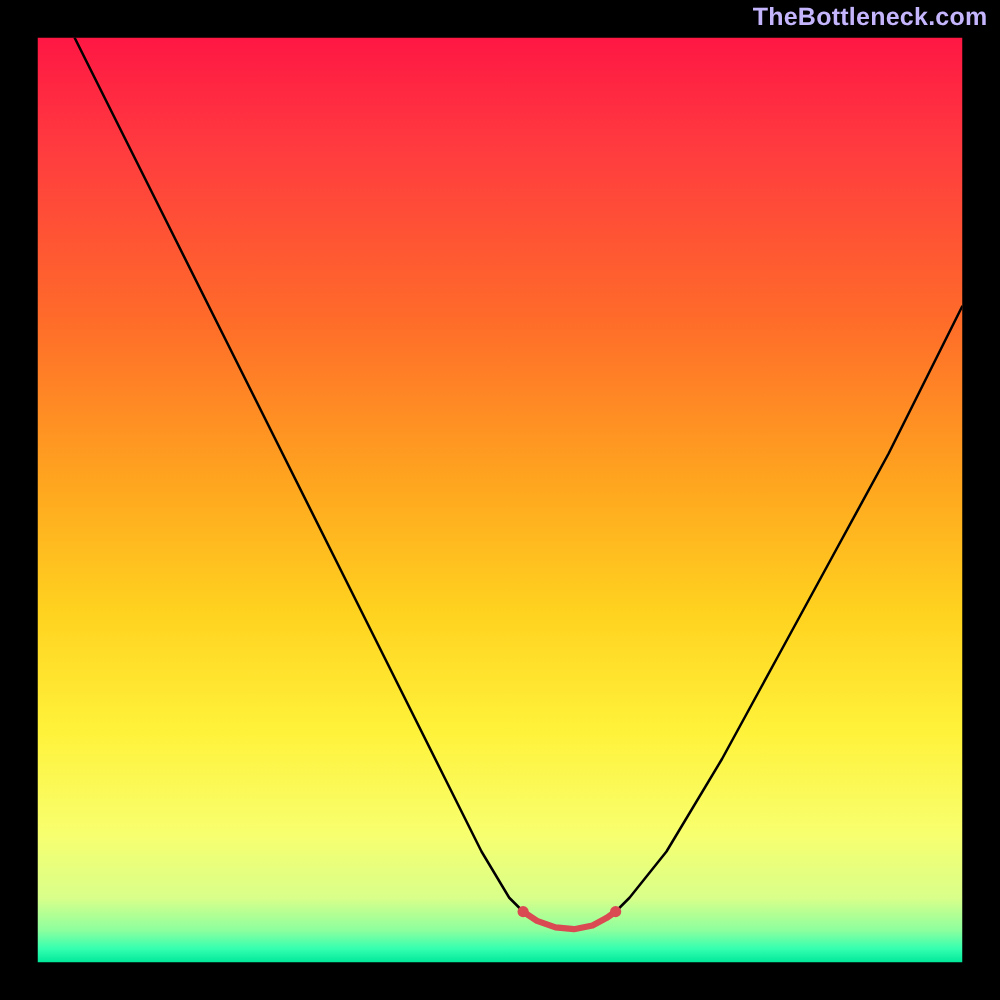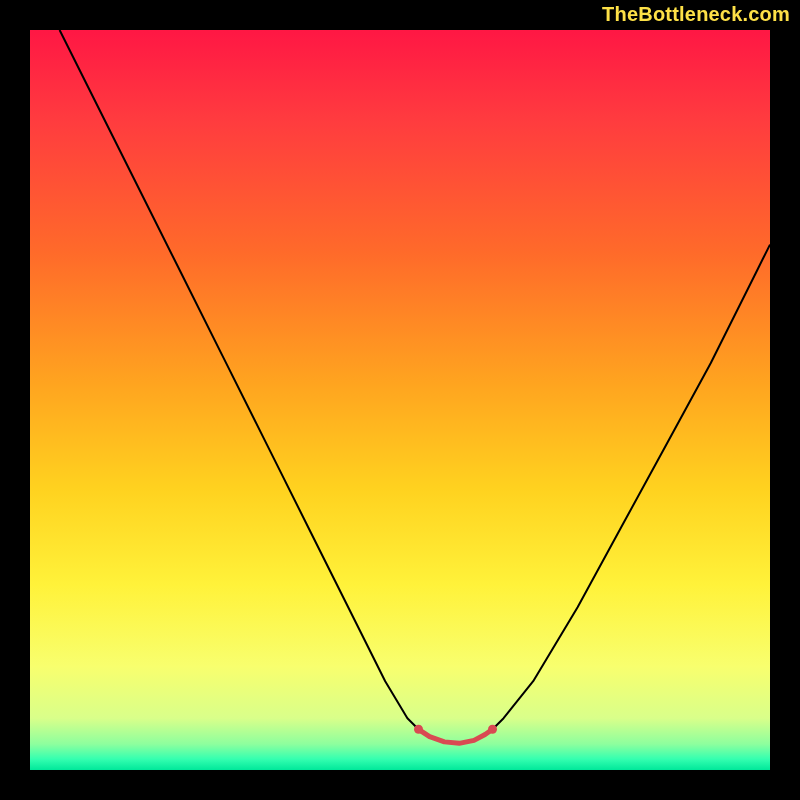--- a/index.html
+++ b/index.html
@@ -14,21 +14,21 @@
   .frame {
     position: relative;
     width: 800px;
     height: 800px;
     background: #000000;
   }
   .watermark {
     position: absolute;
     top: 3px;
     right: 10px;
-    color: #fde047;
+    color: #c4b5fd;
     font-size: 20px;
     font-weight: bold;
     letter-spacing: 0.2px;
     z-index: 10;
   }
   .plot-area {
     position: absolute;
     left: 30px;
     top: 30px;
     width: 740px;

